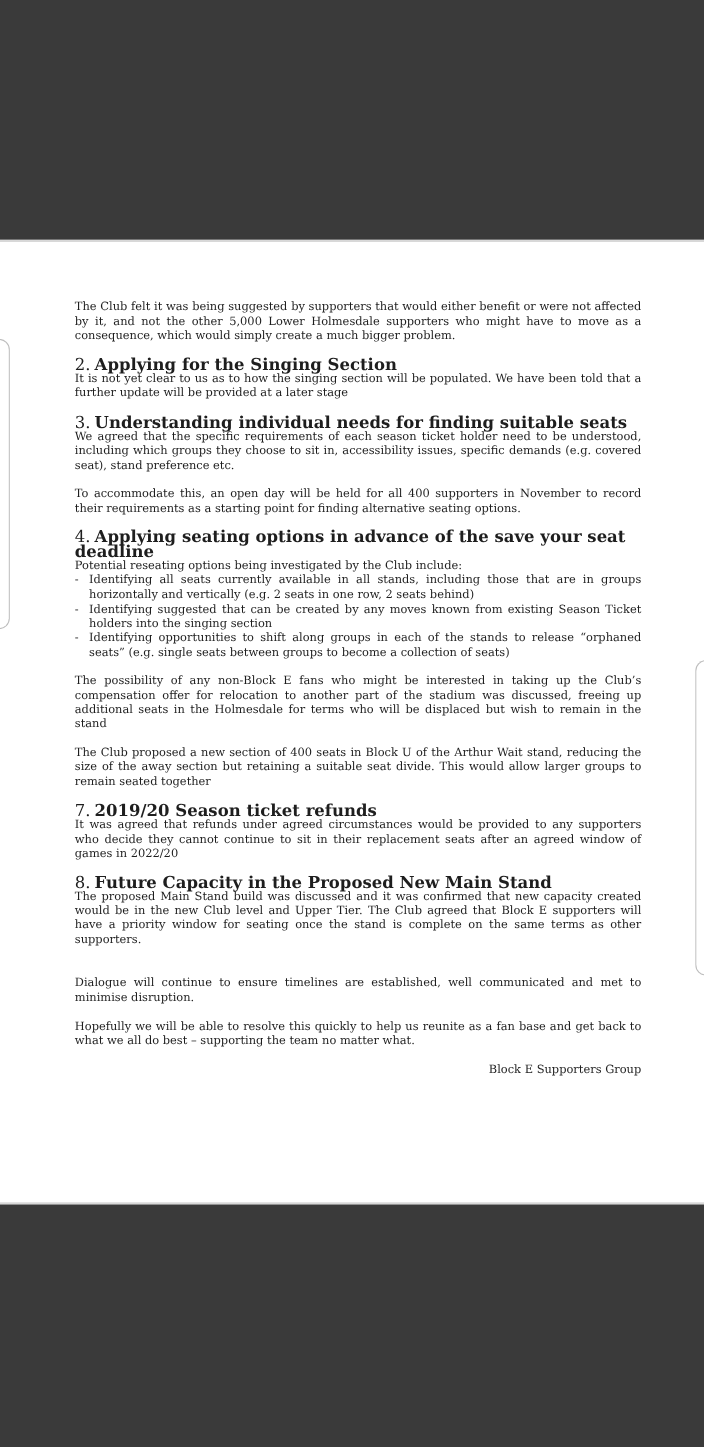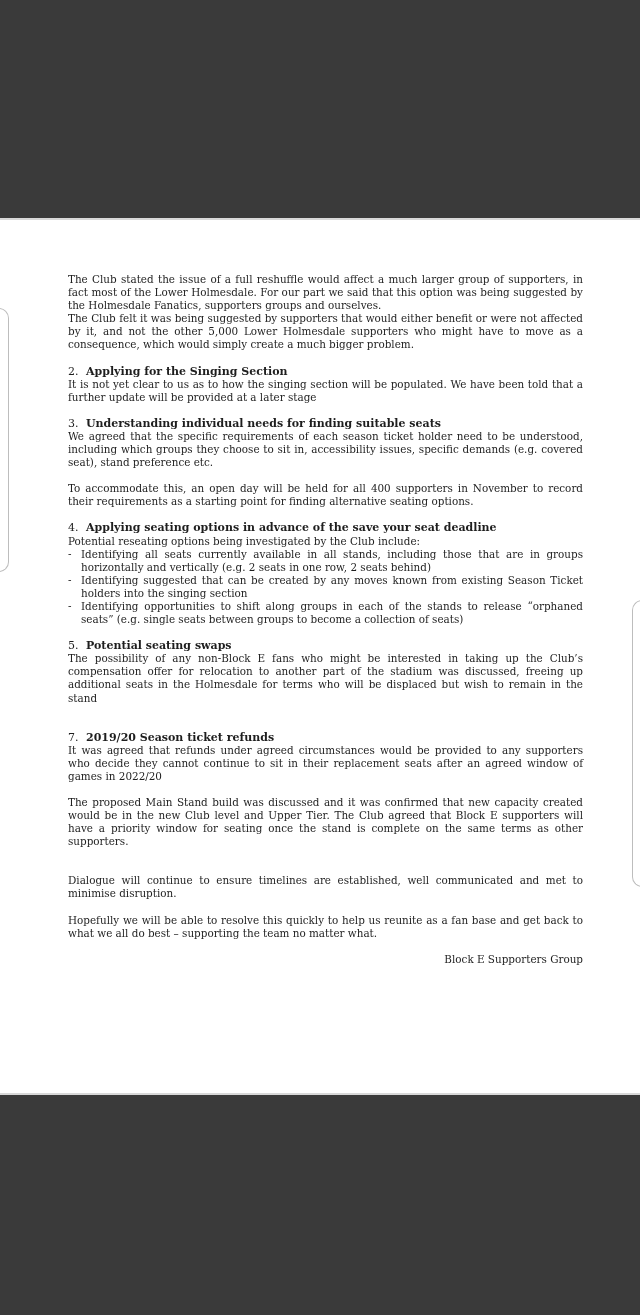--- a/index.html
+++ b/index.html
@@ -22,38 +22,37 @@
     position:absolute; left:632px; top:600px; width:16px; height:285px;
     border:1px solid #bdbdbd; border-right:none; border-radius:10px 0 0 10px;
   }
 
   .doc {
     position:absolute; left:68px; top:273px; width:515px;
     font-size:10.4px; line-height:13.1px; text-align:justify;
   }
   .doc p { margin:0; }
   .gap { height:13px; }
-  .heading { font-weight:bold; font-size:11px; text-align:left; }
+  .heading { font-weight:bold; font-size:15px; text-align:left; }
   .heading .num { font-weight:normal; display:inline-block; width:18px; }
   .heading .num.bold { font-weight:bold; }
   .bullets { margin:0; padding:0; list-style:none; }
   .bullets li { position:relative; padding-left:13px; }
   .bullets li .dash { position:absolute; left:0; top:0; }
   .sig { text-align:right; }
 </style>
 </head>
 <body>
 
 <div class="band-top"></div>
 <div class="band-top-edge"></div>
 <div class="bracket-left"></div>
 <div class="bracket-right"></div>
 
 <div class="doc">
-  <p>The Club stated the issue of a full reshuffle would affect a much larger group of supporters, in fact most of the Lower Holmesdale. For our part we said that this option was being suggested by the Holmesdale Fanatics, supporters groups and ourselves.</p>
   <p>The Club felt it was being suggested by supporters that would either benefit or were not affected by it, and not the other 5,000 Lower Holmesdale supporters who might have to move as a consequence, which would simply create a much bigger problem.</p>
   <div class="gap"></div>
 
   <section>
     <p class="heading"><span class="num">2.</span><span>Applying for the Singing Section</span></p>
     <p>It is not yet clear to us as to how the singing section will be populated. We have been told that a further update will be provided at a later stage</p>
   </section>
   <div class="gap"></div>
 
   <section>
@@ -69,36 +68,37 @@
     <p>Potential reseating options being investigated by the Club include:</p>
     <ul class="bullets">
       <li><span class="dash">-</span><span>Identifying all seats currently available in all stands, including those that are in groups horizontally and vertically (e.g. 2 seats in one row, 2 seats behind)</span></li>
       <li><span class="dash">-</span><span>Identifying suggested that can be created by any moves known from existing Season Ticket holders into the singing section</span></li>
       <li><span class="dash">-</span><span>Identifying opportunities to shift along groups in each of the stands to release “orphaned seats” (e.g. single seats between groups to become a collection of seats)</span></li>
     </ul>
   </section>
   <div class="gap"></div>
 
   <section>
-    <p class="heading"><span class="num">5.</span><span>Potential seating swaps</span></p>
     <p>The possibility of any non-Block E fans who might be interested in taking up the Club’s compensation offer for relocation to another part of the stadium was discussed, freeing up additional seats in the Holmesdale for terms who will be displaced but wish to remain in the stand</p>
   </section>
   <div class="gap"></div>
 
   <section>
+    <p>The Club proposed a new section of 400 seats in Block U of the Arthur Wait stand, reducing the size of the away section but retaining a suitable seat divide. This would allow larger groups to remain seated together</p>
   </section>
   <div class="gap"></div>
 
   <section>
     <p class="heading"><span class="num">7.</span><span>2019/20 Season ticket refunds</span></p>
     <p>It was agreed that refunds under agreed circumstances would be provided to any supporters who decide they cannot continue to sit in their replacement seats after an agreed window of games in 2022/20</p>
   </section>
   <div class="gap"></div>
 
   <section>
+    <p class="heading"><span class="num">8.</span><span>Future Capacity in the Proposed New Main Stand</span></p>
     <p>The proposed Main Stand build was discussed and it was confirmed that new capacity created would be in the new Club level and Upper Tier. The Club agreed that Block E supporters will have a priority window for seating once the stand is complete on the same terms as other supporters.</p>
   </section>
   <div class="gap"></div>
 
   <div class="gap"></div>
   <p>Dialogue will continue to ensure timelines are established, well communicated and met to minimise disruption.</p>
   <div class="gap"></div>
   <p>Hopefully we will be able to resolve this quickly to help us reunite as a fan base and get back to what we all do best – supporting the team no matter what.</p>
   <div class="gap"></div>
   <p class="sig">Block E Supporters Group</p>

